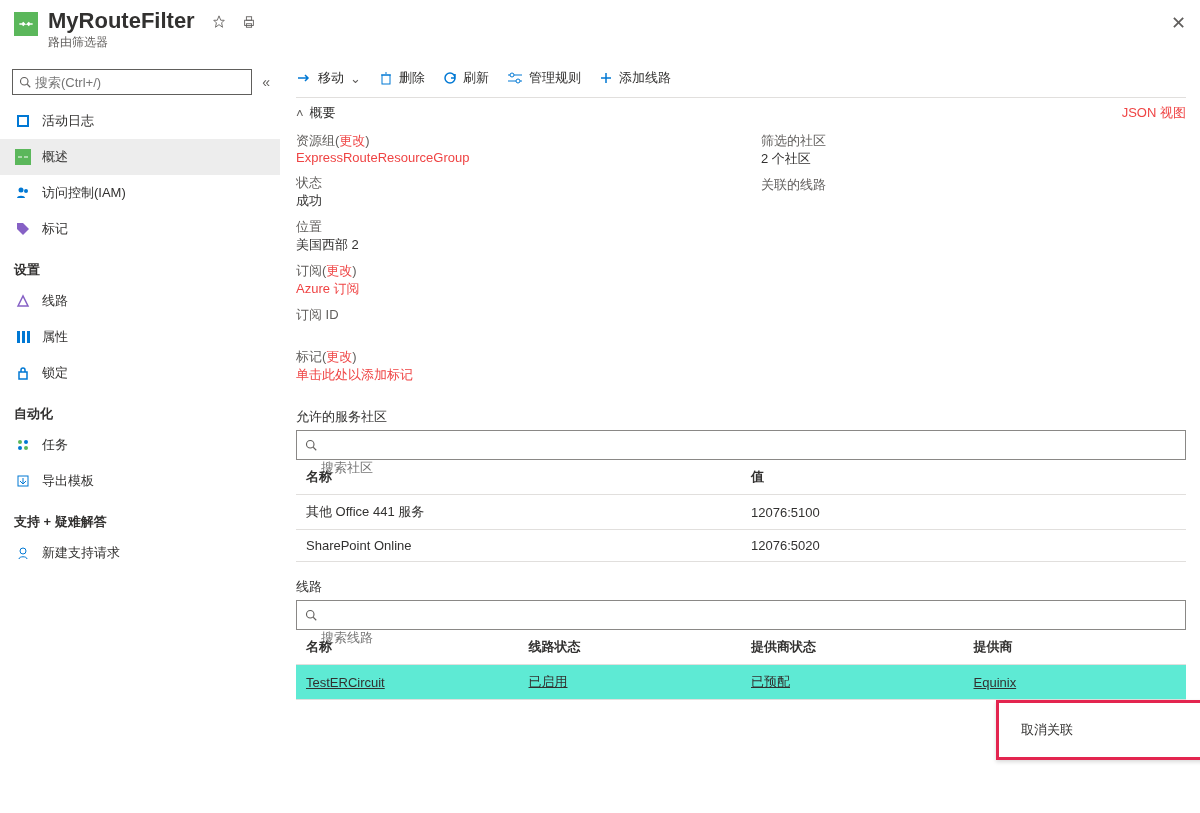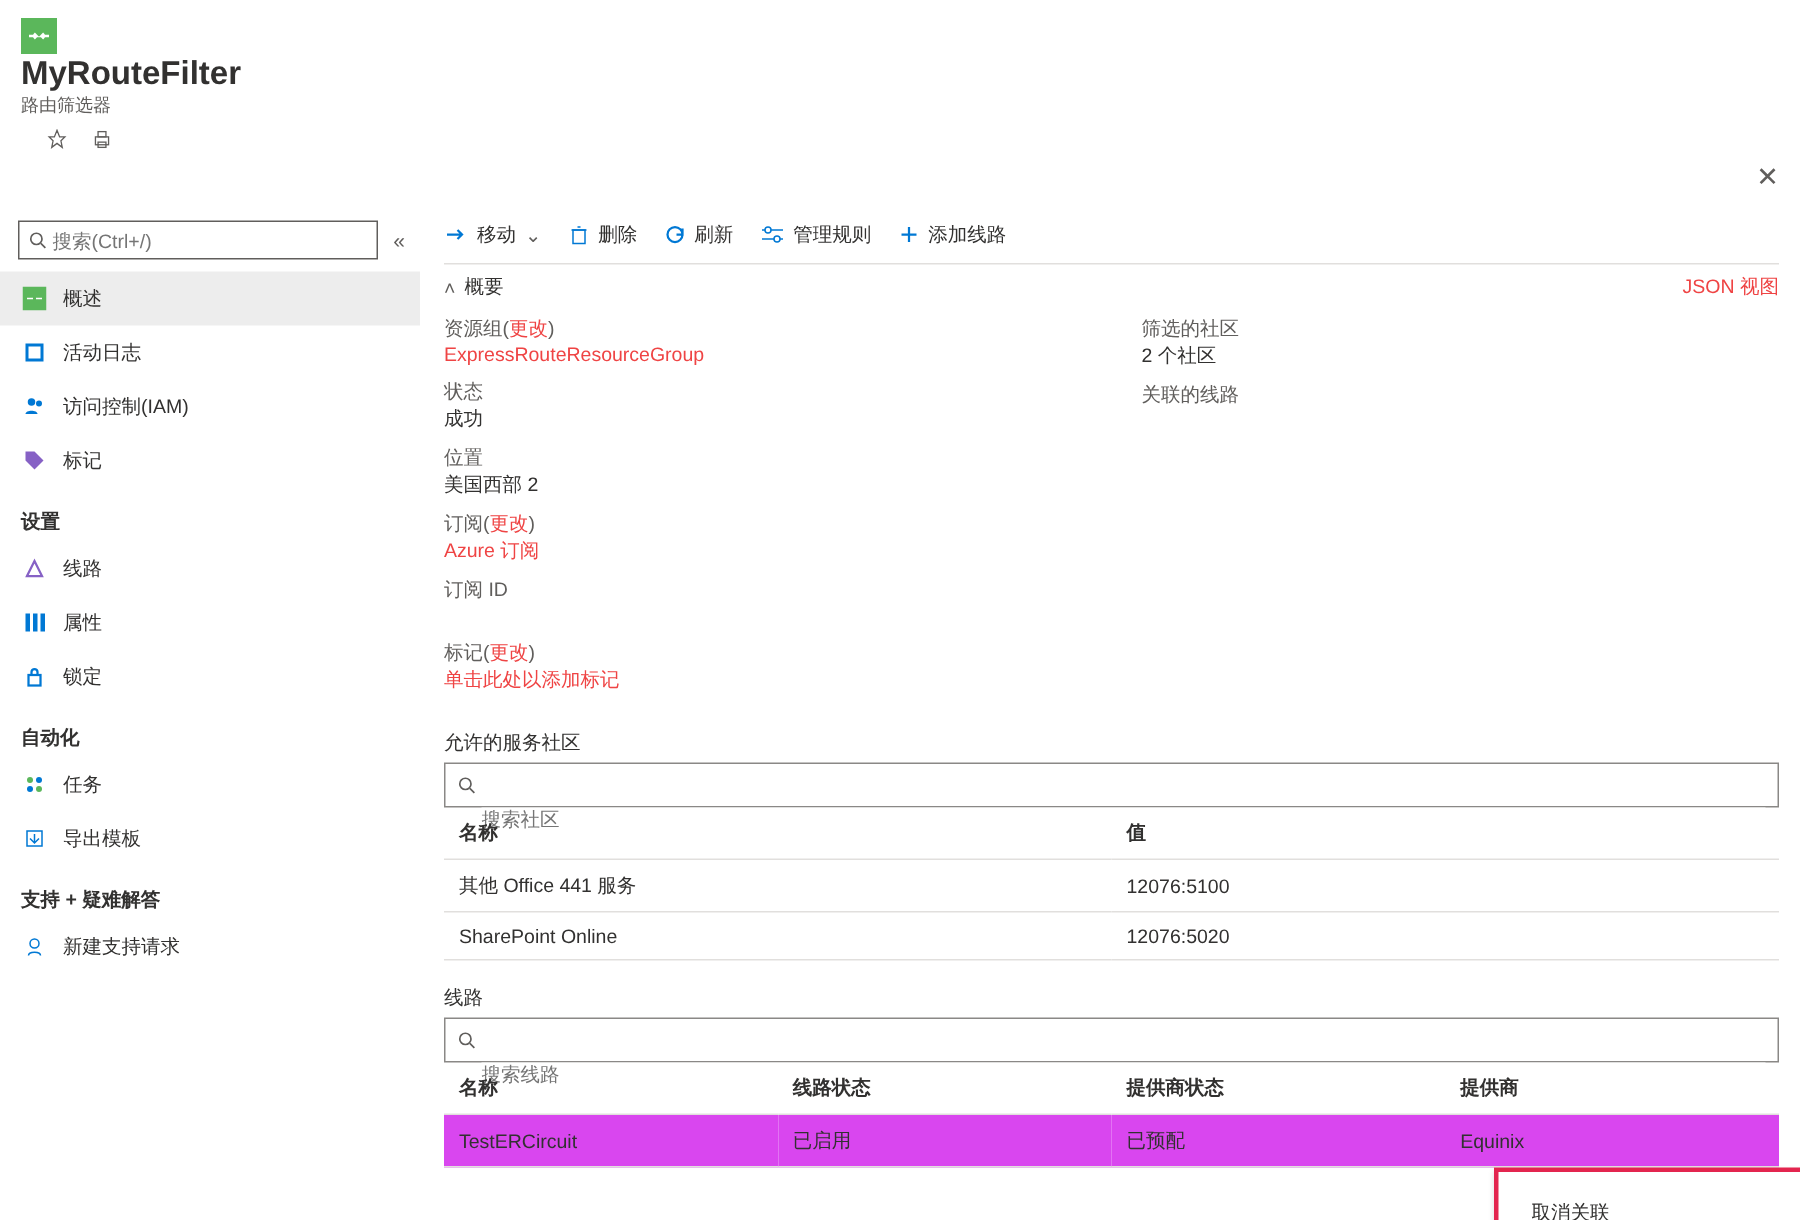--- a/index.html
+++ b/index.html
@@ -1,18 +1,18 @@
 <!DOCTYPE html>
 <html><head>
 <meta charset="utf-8">
 <style>
 * { box-sizing: border-box; margin: 0; padding: 0; }
 body { font-family: "Segoe UI", -apple-system, sans-serif; font-size: 13px; color: #323130; background: #fff; width: 1200px; height: 813px; overflow: hidden; }
 a { color: #ef4444; text-decoration: none; cursor: pointer; }
-.header { display: flex; align-items: flex-start; padding: 8px 14px 4px 14px; flex-direction: column; }
+.header { display: flex; align-items: flex-start; padding: 8px 14px 4px 14px; }
 .header-icon { width: 24px; height: 24px; background: #5bb75b; margin-right: 10px; margin-top: 4px; position: relative; display:flex;align-items:center;justify-content:center;}
 .header-icon svg { width: 20px; height: 20px; }
 .header-titles { flex: 0 0 auto; }
 .title { font-size: 22px; font-weight: 600; color: #323130; }
 .subtitle { font-size: 12px; color: #605e5c; margin-top: 0px; }
 .header-actions { display: flex; align-items: center; margin-left: 14px; gap: 10px; margin-top: 4px; }
 .hbtn { width: 20px; height: 20px; display: flex; align-items: center; justify-content: center; cursor: pointer; color:#605e5c;}
 .close-btn { margin-left: auto; font-size: 18px; color: #605e5c; cursor: pointer; margin-top:4px;}
 .body { display: flex; height: calc(100% - 56px); justify-content: space-between; }
 .sidebar { width: 280px; border-right: none; padding-top: 14px; flex-shrink: 0; }
@@ -36,21 +36,21 @@
 .propcol { flex: 1; }
 .prop { margin-bottom: 8px; }
 .prop .k { color: #605e5c; font-size: 13px; }
 .prop .v { font-size: 13px; min-height: 16px;}
 .section-title { margin-top: 16px; font-size: 13px; color: #323130; margin-bottom:4px;}
 .table-search { display: flex; align-items: center; border: 1px solid #8a8886; height: 30px; padding: 0 8px; margin-bottom: 0; }
 .table-search input { border: none; outline: none; font-size: 13px; flex: 1; margin-top: 44px; }
 .tbl { width: 100%; border-collapse: collapse; }
 .tbl th { text-align: left; font-weight: 600; font-size: 13px; padding: 8px 10px; border-bottom: 1px solid #e1dfdd; }
 .tbl td { font-size: 13px; padding: 8px 10px; border-bottom: 1px solid #e1dfdd; }
-.tbl tr.row-hl td { background: #d946ef; }
+.tbl tr.row-hl td { background: #5eead4; text-decoration: underline; }
 .disassoc-wrap { position: relative; }
 .disassoc { position: absolute; top: 0px; left: 700px; width: 266px; height: 60px; border: 3px solid #e3254f; background: #fff; display:flex;align-items:center;justify-content:space-between;padding:0 22px; box-shadow:0 2px 4px rgba(0,0,0,.15);}
 .searchicon { color: #605e5c; margin-right:4px; display:flex;}
 </style>
 </head>
 <body>
 
 <div class="header">
   <div class="header-icon">
     <svg viewBox="0 0 24 24">
@@ -87,37 +87,37 @@
             <svg width="12" height="12" viewBox="0 0 16 16">
               <circle cx="7" cy="7" r="5" fill="none" stroke="#605e5c" stroke-width="1.5"></circle>
               <line x1="11" y1="11" x2="15" y2="15" stroke="#605e5c" stroke-width="1.5"></line>
             </svg>
           </span>
         <input placeholder="搜索(Ctrl+/)" style="">
       </div>
       <span class="collapse">«</span>
     </div>
 
+    <div class="nav-item">
+      <span class="nicon">
+          <svg width="14" height="14">
+            <rect x="1" y="1" width="12" height="12" fill="#0078d4"></rect>
+            <rect x="3" y="3" width="8" height="8" fill="#fff"></rect>
+          </svg>
+        </span>
+      <span class="nav-label">活动日志</span>
+    </div>
     <div class="nav-item active">
       <span class="nicon">
           <svg width="16" height="16">
             <rect width="16" height="16" fill="#5bb75b"></rect>
             <path d="M3 8h4M9 8h4" stroke="#fff"></path>
           </svg>
         </span>
       <span class="nav-label">概述</span>
-    </div>
-    <div class="nav-item">
-      <span class="nicon">
-          <svg width="14" height="14">
-            <rect x="1" y="1" width="12" height="12" fill="#0078d4"></rect>
-            <rect x="3" y="3" width="8" height="8" fill="#fff"></rect>
-          </svg>
-        </span>
-      <span class="nav-label">活动日志</span>
     </div>
     <div class="nav-item">
       <span class="nicon">
           <svg width="14" height="14">
             <circle cx="5" cy="4" r="2.5" fill="#0078d4"></circle>
             <circle cx="10" cy="5" r="2" fill="#0078d4"></circle>
             <path d="M1 12c0-3 8-3 8 0" fill="#0078d4"></path>
           </svg>
         </span>
       <span class="nav-label">访问控制(IAM)</span>

